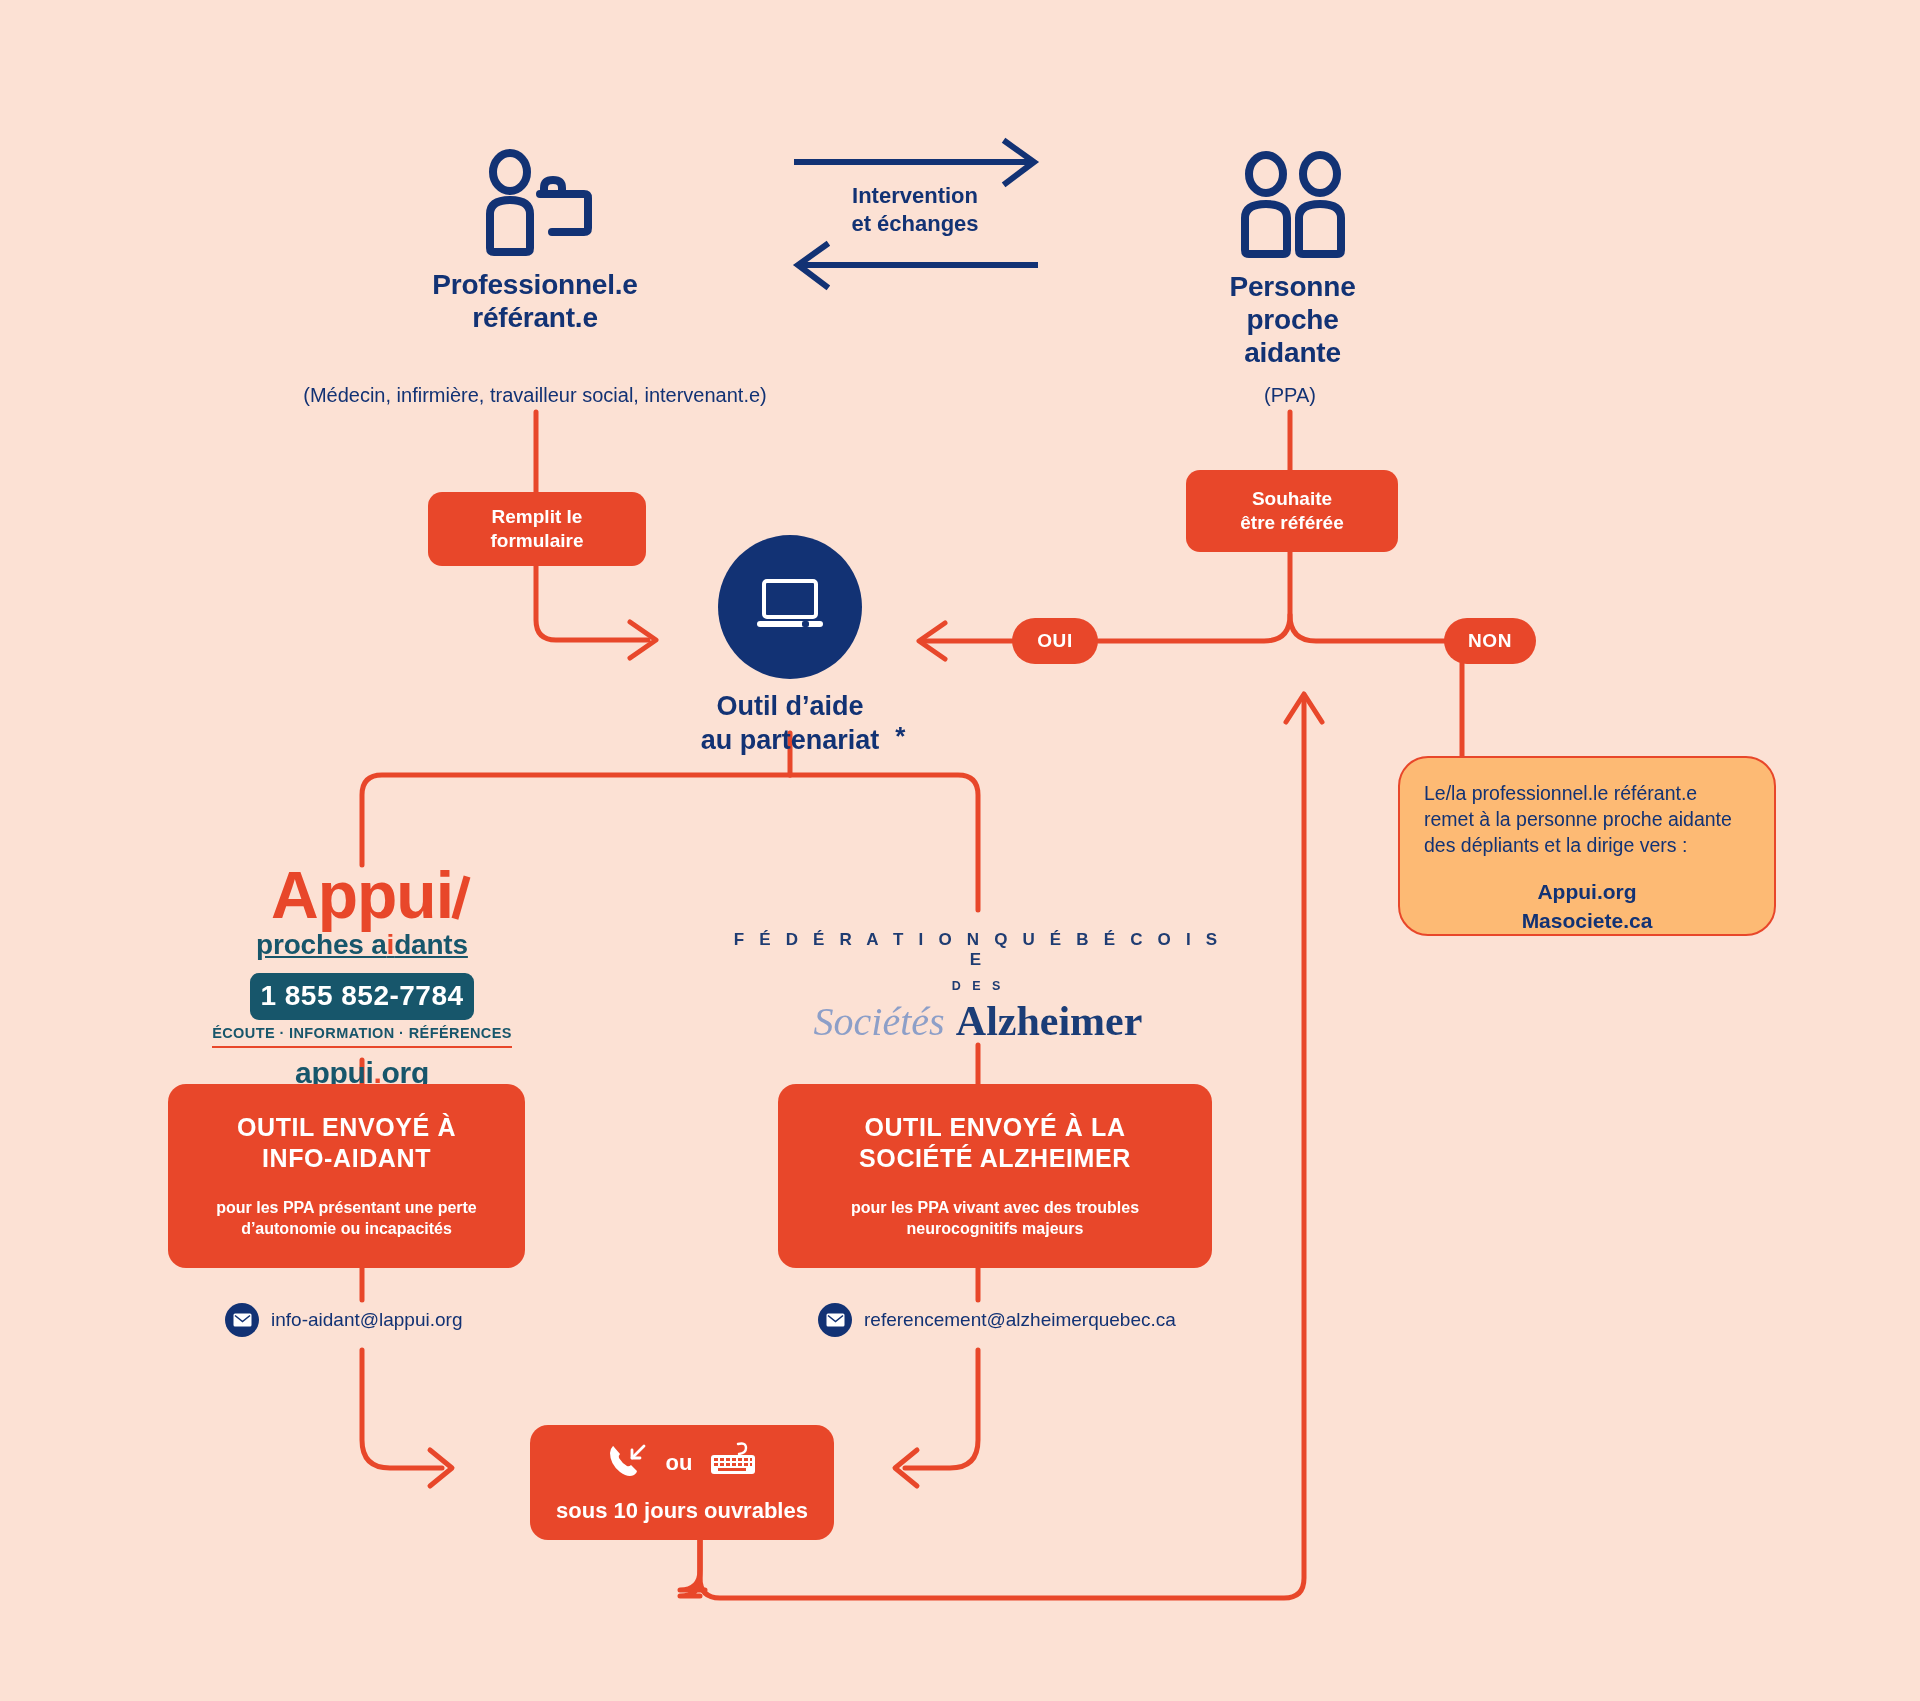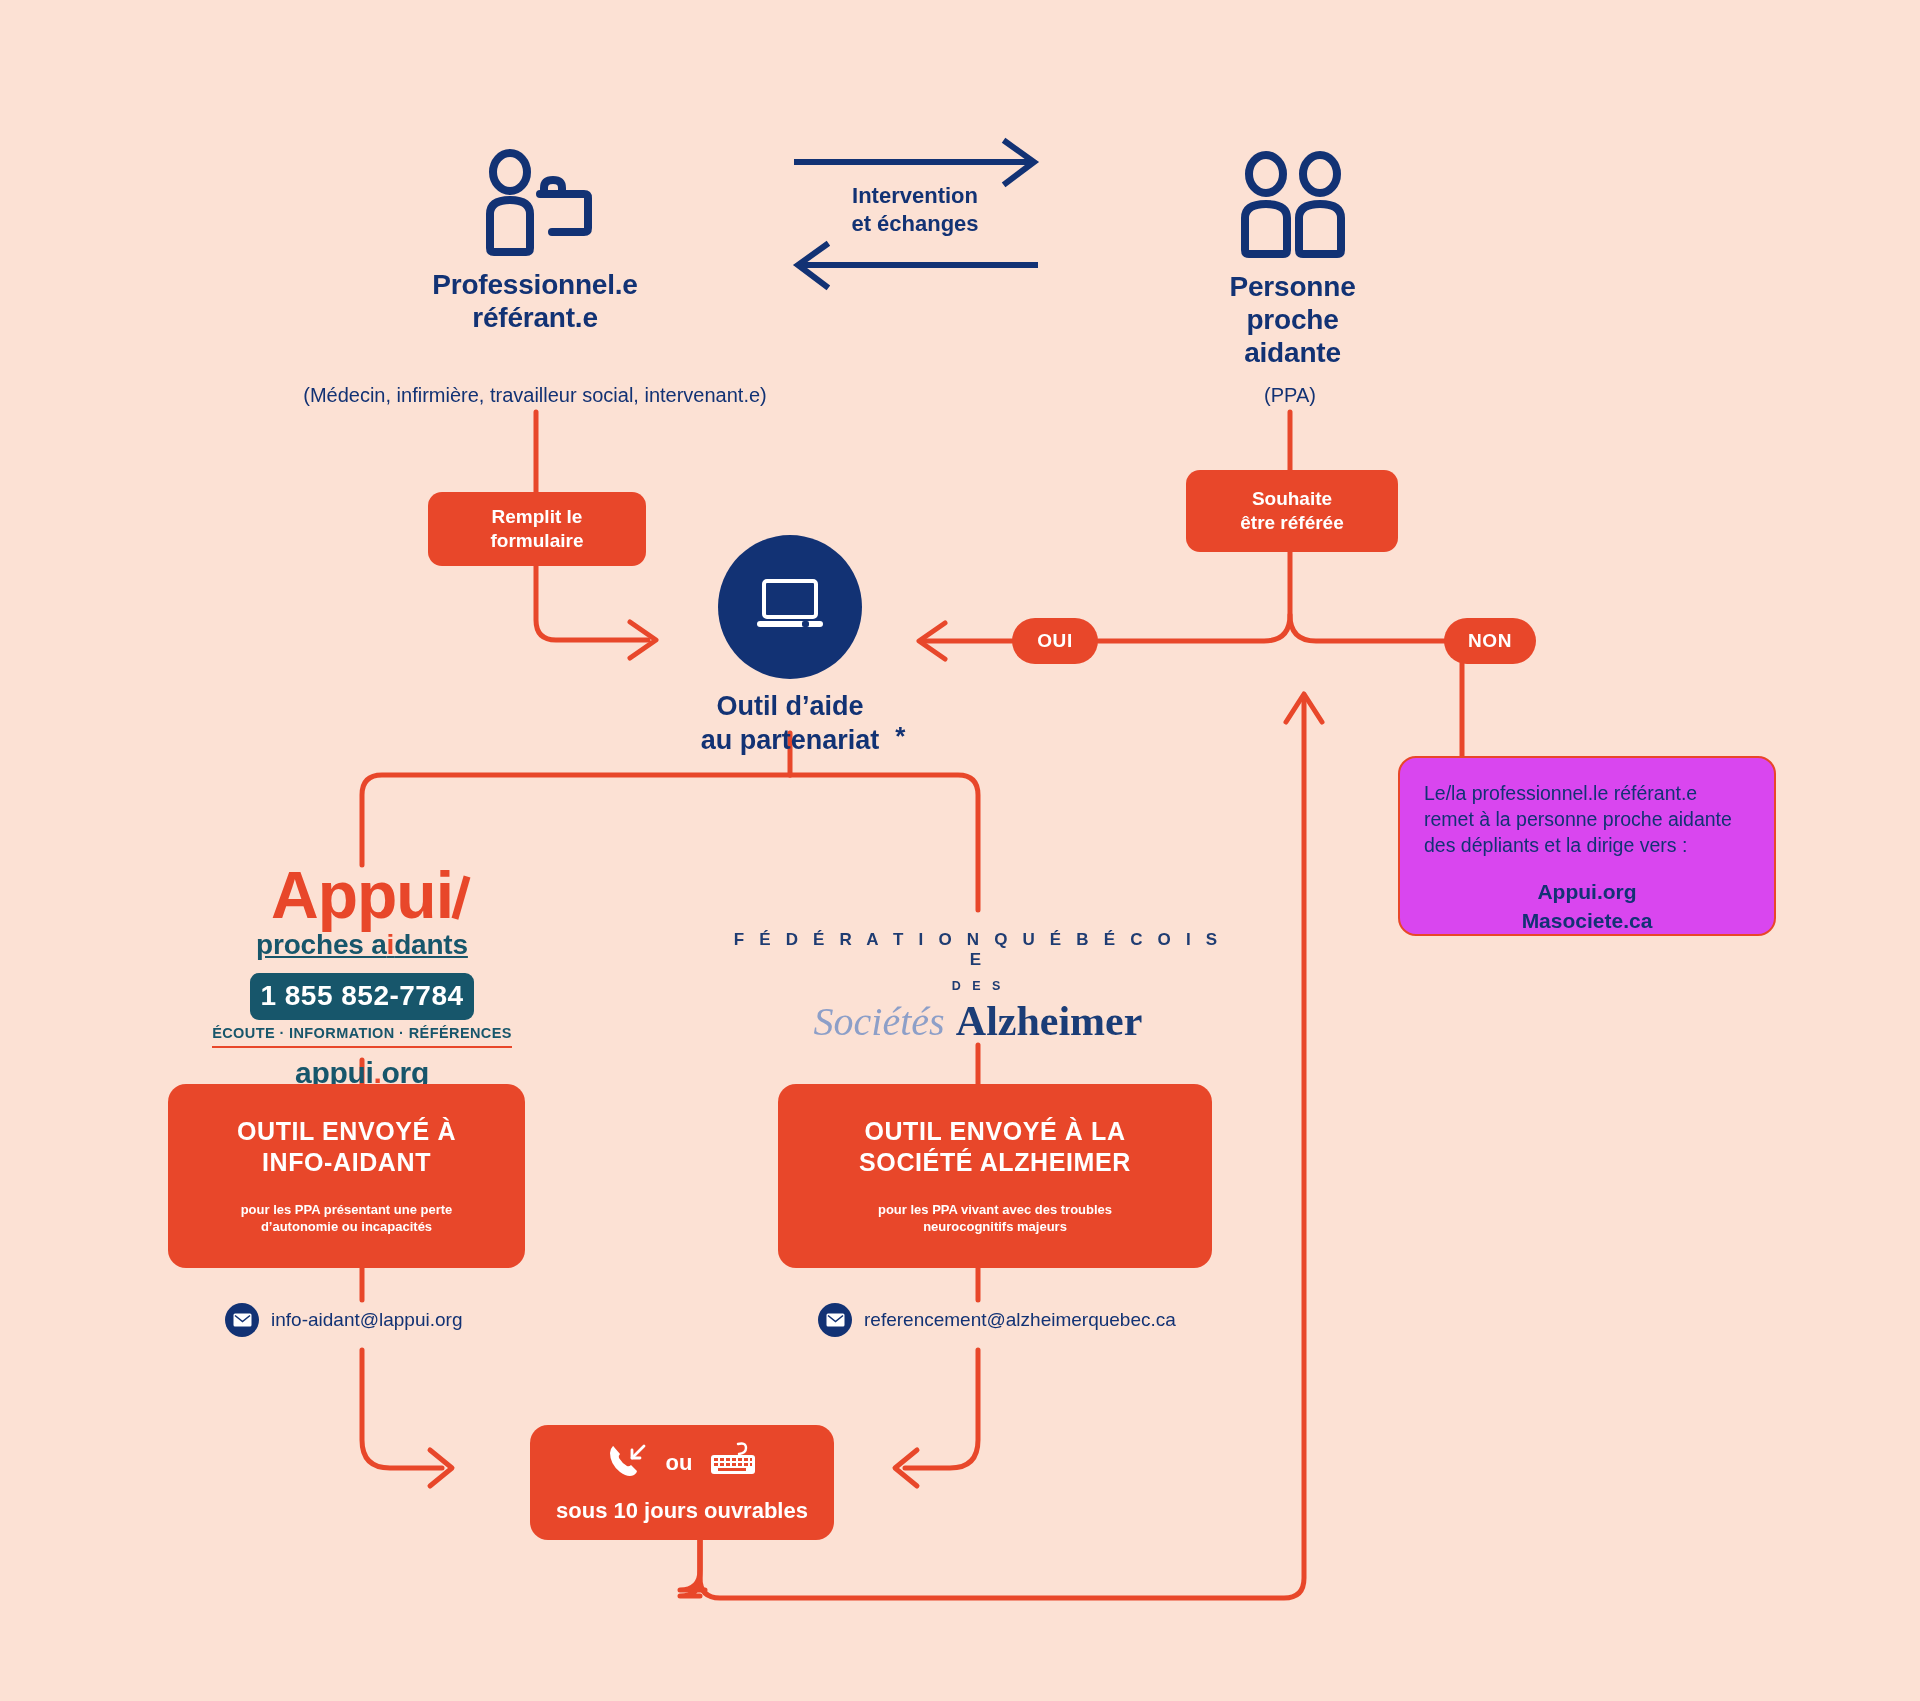--- a/index.html
+++ b/index.html
@@ -85,30 +85,30 @@
   }
   .outcome-title {
     font-weight: bold;
     font-size: 25px;
     letter-spacing: 0.6px;
     line-height: 1.25;
     text-transform: uppercase;
   }
   .outcome-sub {
     font-weight: bold;
-    font-size: 13px;
+    font-size: 16px;
     line-height: 1.35;
     margin-top: 22px;
   }
 
   
   .callout {
-    background: #d946ef;
+    background: #fdba74;
     border: 2px solid #E8472A;
-    border-radius: 18px;
+    border-radius: 30px;
     box-sizing: border-box;
     padding: 22px 24px;
     color: #123274;
   }
   .callout-body {
     font-size: 19.5px;
     line-height: 1.34;
   }
   .callout-links {
     margin-top: 20px;

